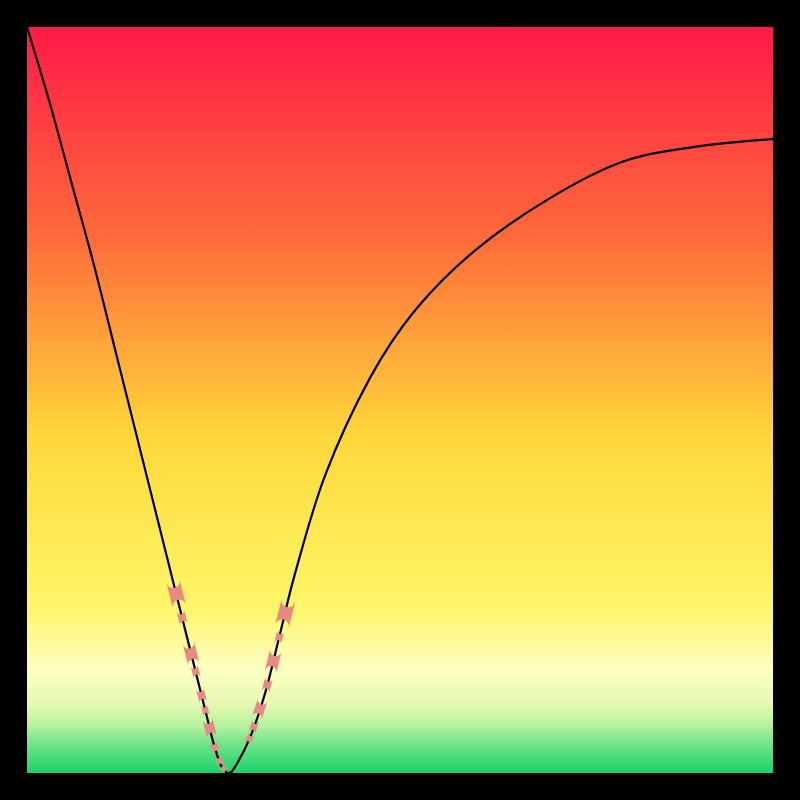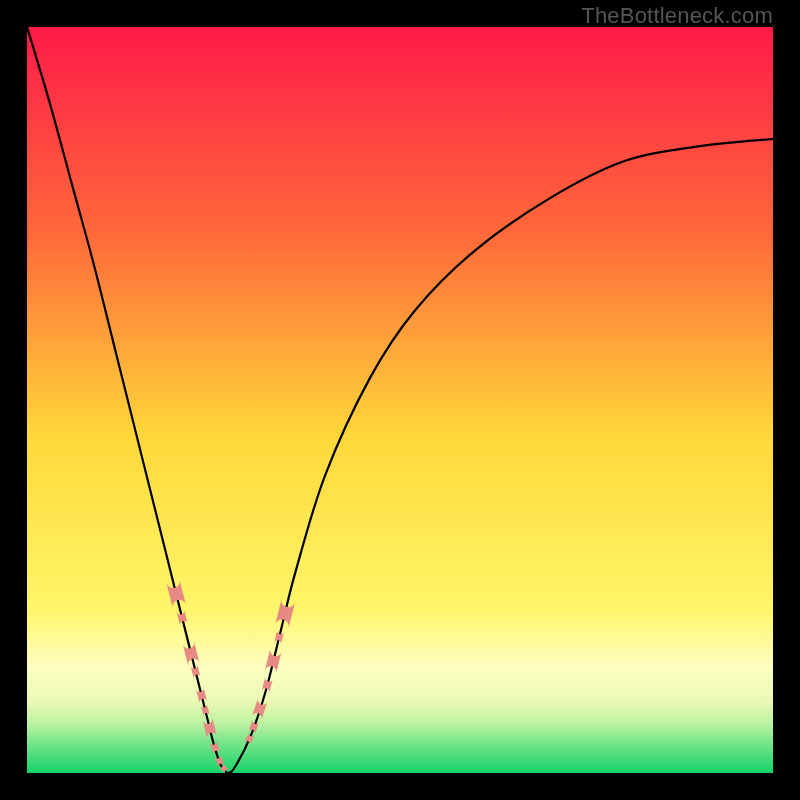--- a/index.html
+++ b/index.html
@@ -66,14 +66,13 @@
           <path d="M 222.41475882951775 718.4098062596182 L 227.75270030540523 707.7339233078432 A 3.10336 3.10336 0 0 1 222.20124117048223 704.9581937403817 L 216.86329969459476 715.6340766921568 A 3.10336 3.10336 0 0 1 222.41475882951775 718.4098062596182 Z" fill="#e88a84"></path>
           <path d="M 227.97296580378074 707.2214993380504 L 232.21927224585485 694.4825800118282 A 3.49128 3.49128 0 0 1 225.59503419621925 692.2745006619497 L 221.34872775414513 705.0134199881719 A 3.49128 3.49128 0 0 1 227.97296580378074 707.2214993380504 Z" fill="#e88a84"></path>
           <path d="M 234.46939504990553 692.6390545994062 L 240.60294879956814 674.2383933504185 A 5.042960000000001 5.042960000000001 0 0 1 231.0346049500945 671.0489454005939 L 224.90105120043188 689.4496066495816 A 5.042960000000001 5.042960000000001 0 0 1 234.46939504990553 692.6390545994062 Z" fill="#e88a84"></path>
           <path d="M 242.16606102379276 666.1501072477249 L 245.78469254933484 651.6755811455566 A 3.8792 3.8792 0 0 1 238.25793897620727 649.7938927522748 L 234.6393074506652 664.2684188544431 A 3.8792 3.8792 0 0 1 242.16606102379276 666.1501072477249 Z" fill="#e88a84"></path>
           <path d="M 249.1110915356891 646.3671608715877 L 254.53903882400223 624.6553717183351 A 5.8187999999999995 5.8187999999999995 0 0 1 243.24890846431092 621.8328391284124 L 237.82096117599778 643.5446282816649 A 5.8187999999999995 5.8187999999999995 0 0 1 249.1110915356891 646.3671608715877 Z" fill="#e88a84"></path>
           <path d="M 253.9066549214134 617.5882965229526 L 257.1634232944013 604.5612230310011 A 3.49128 3.49128 0 0 1 250.38934507858653 602.8677034770475 L 247.13257670559864 615.894776968999 A 3.49128 3.49128 0 0 1 253.9066549214134 617.5882965229526 Z" fill="#e88a84"></path>
           <path d="M 261.633309842827 601.0765930459053 L 268.1468465888027 575.0224460620021 A 6.98256 6.98256 0 0 1 254.59869015717314 571.6354069540947 L 248.08515341119738 597.6895539379979 A 6.98256 6.98256 0 0 1 261.633309842827 601.0765930459053 Z" fill="#e88a84"></path>
         </g>
       </svg>
     </div>
-  <div class="watermark" id="watermark" style="right: 27px; top: 3px;">TheBottleneck.com</div>
 </div>
 
 </body></html>

